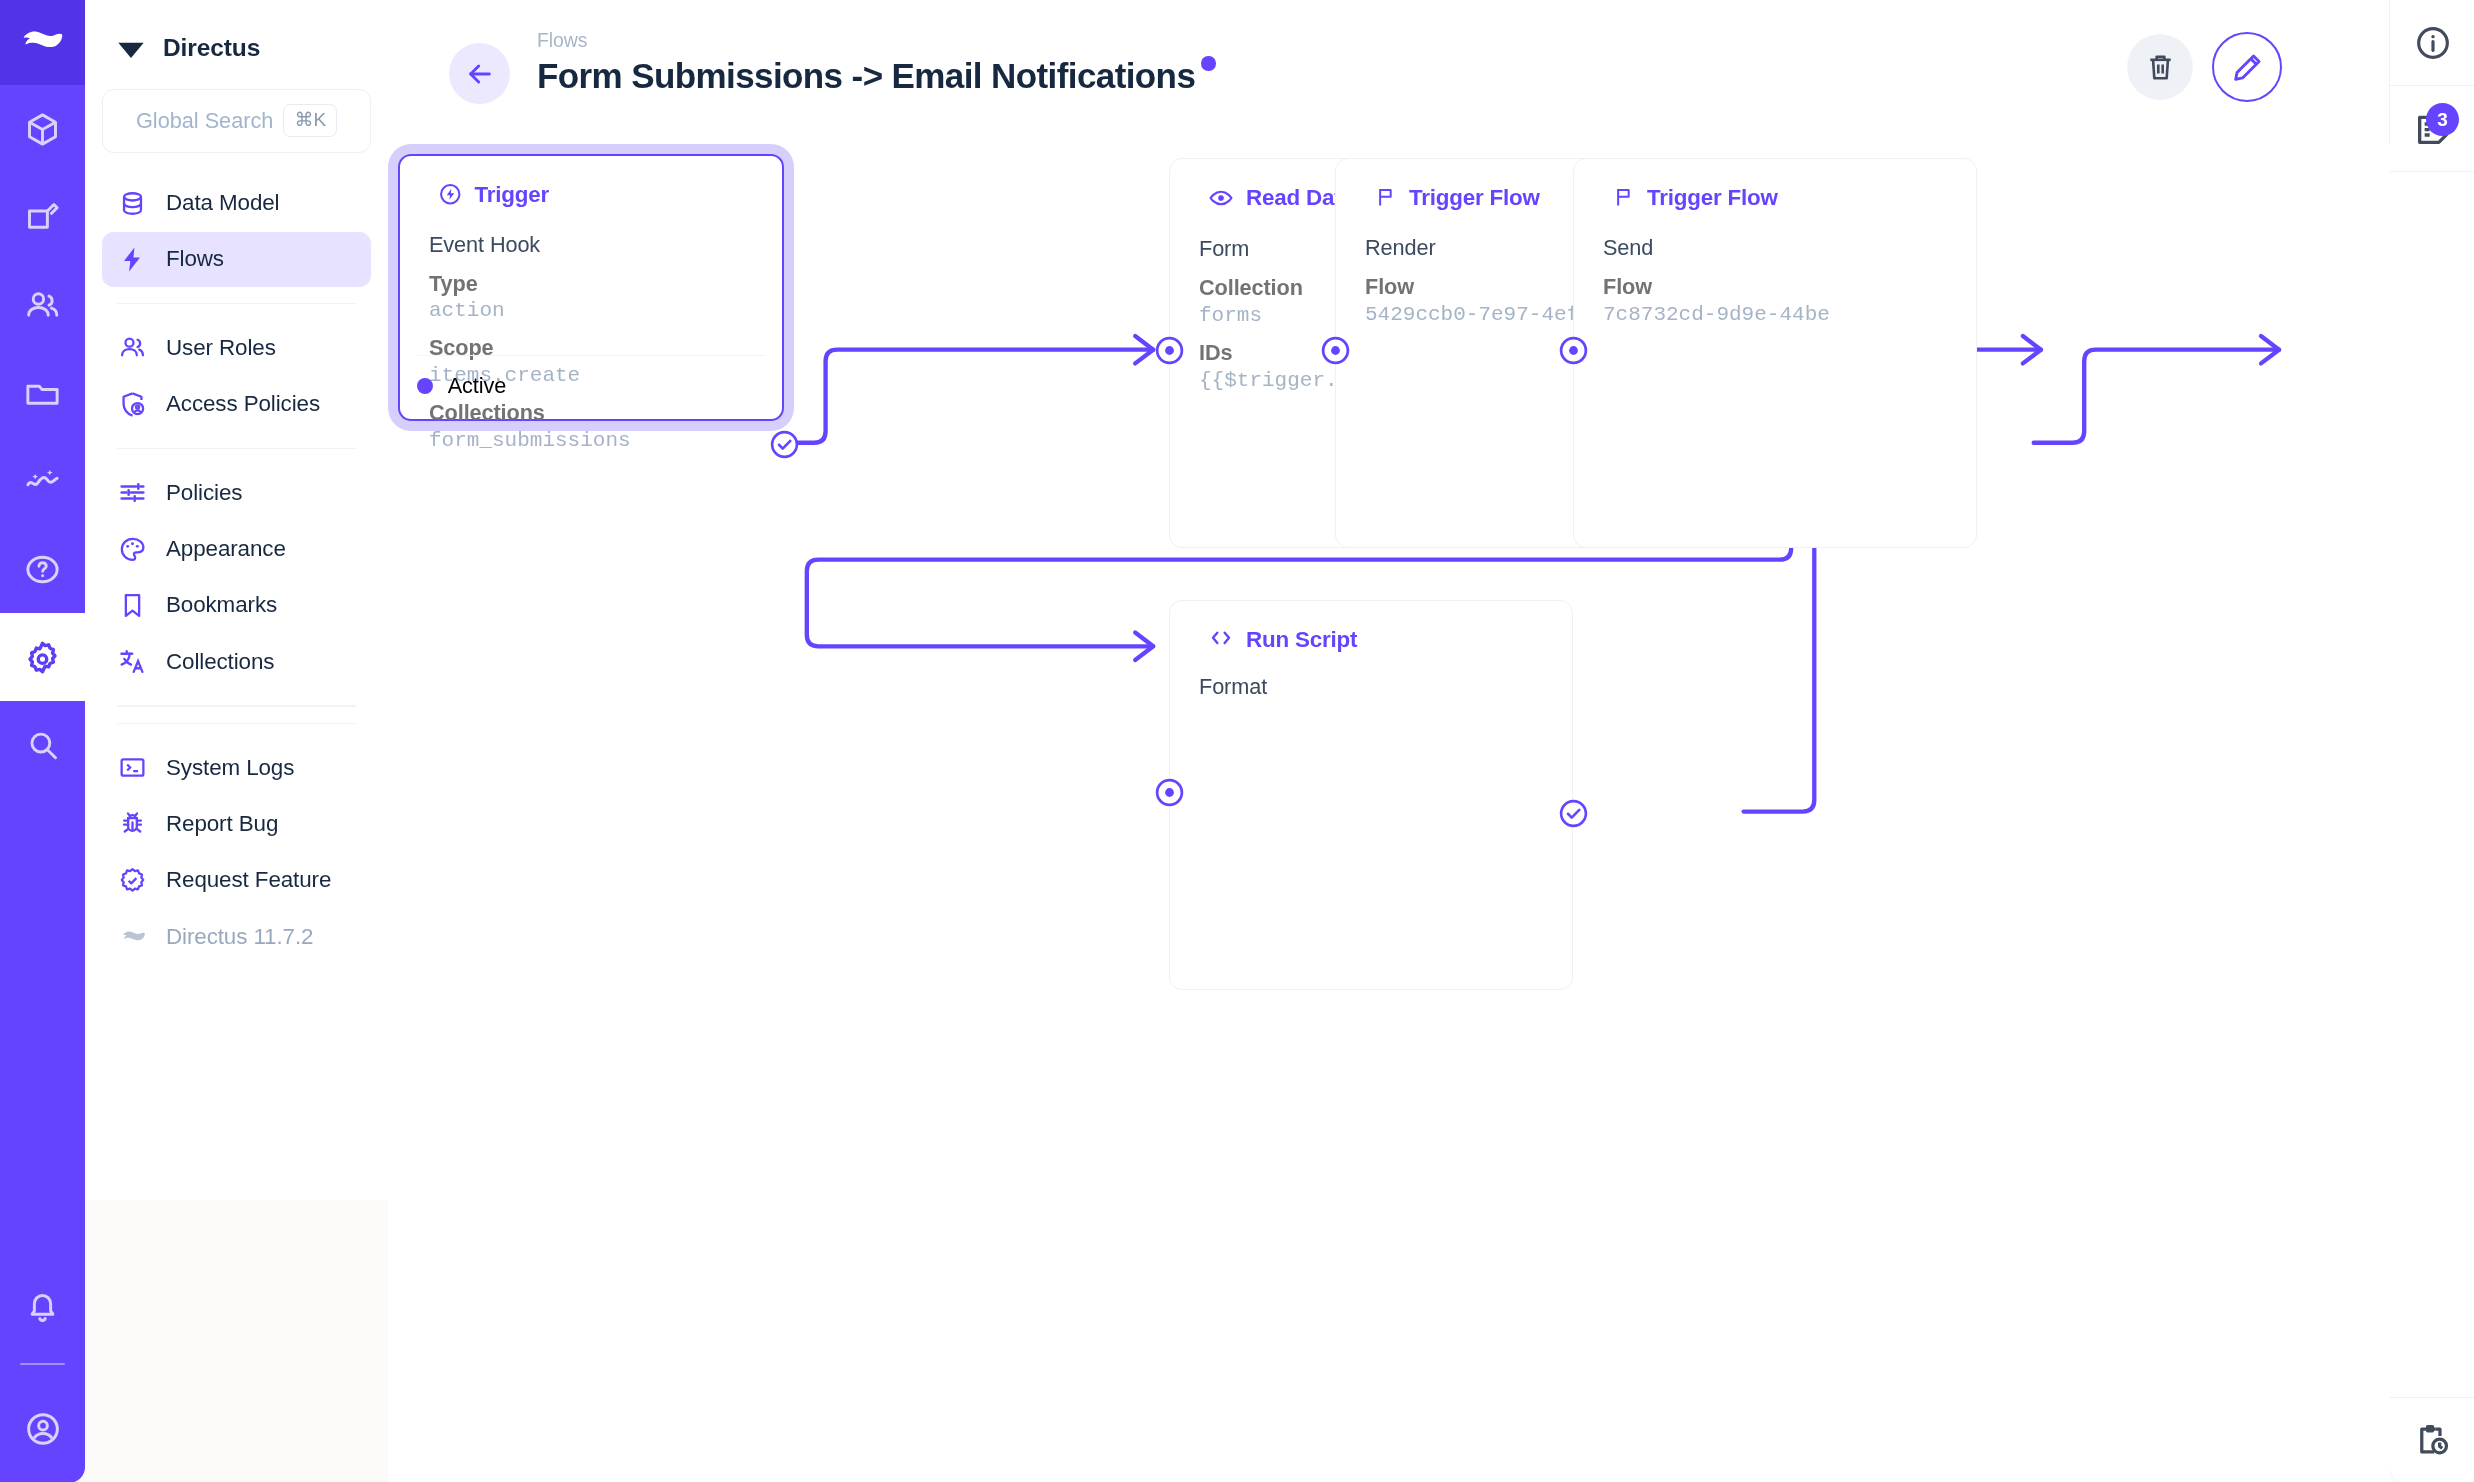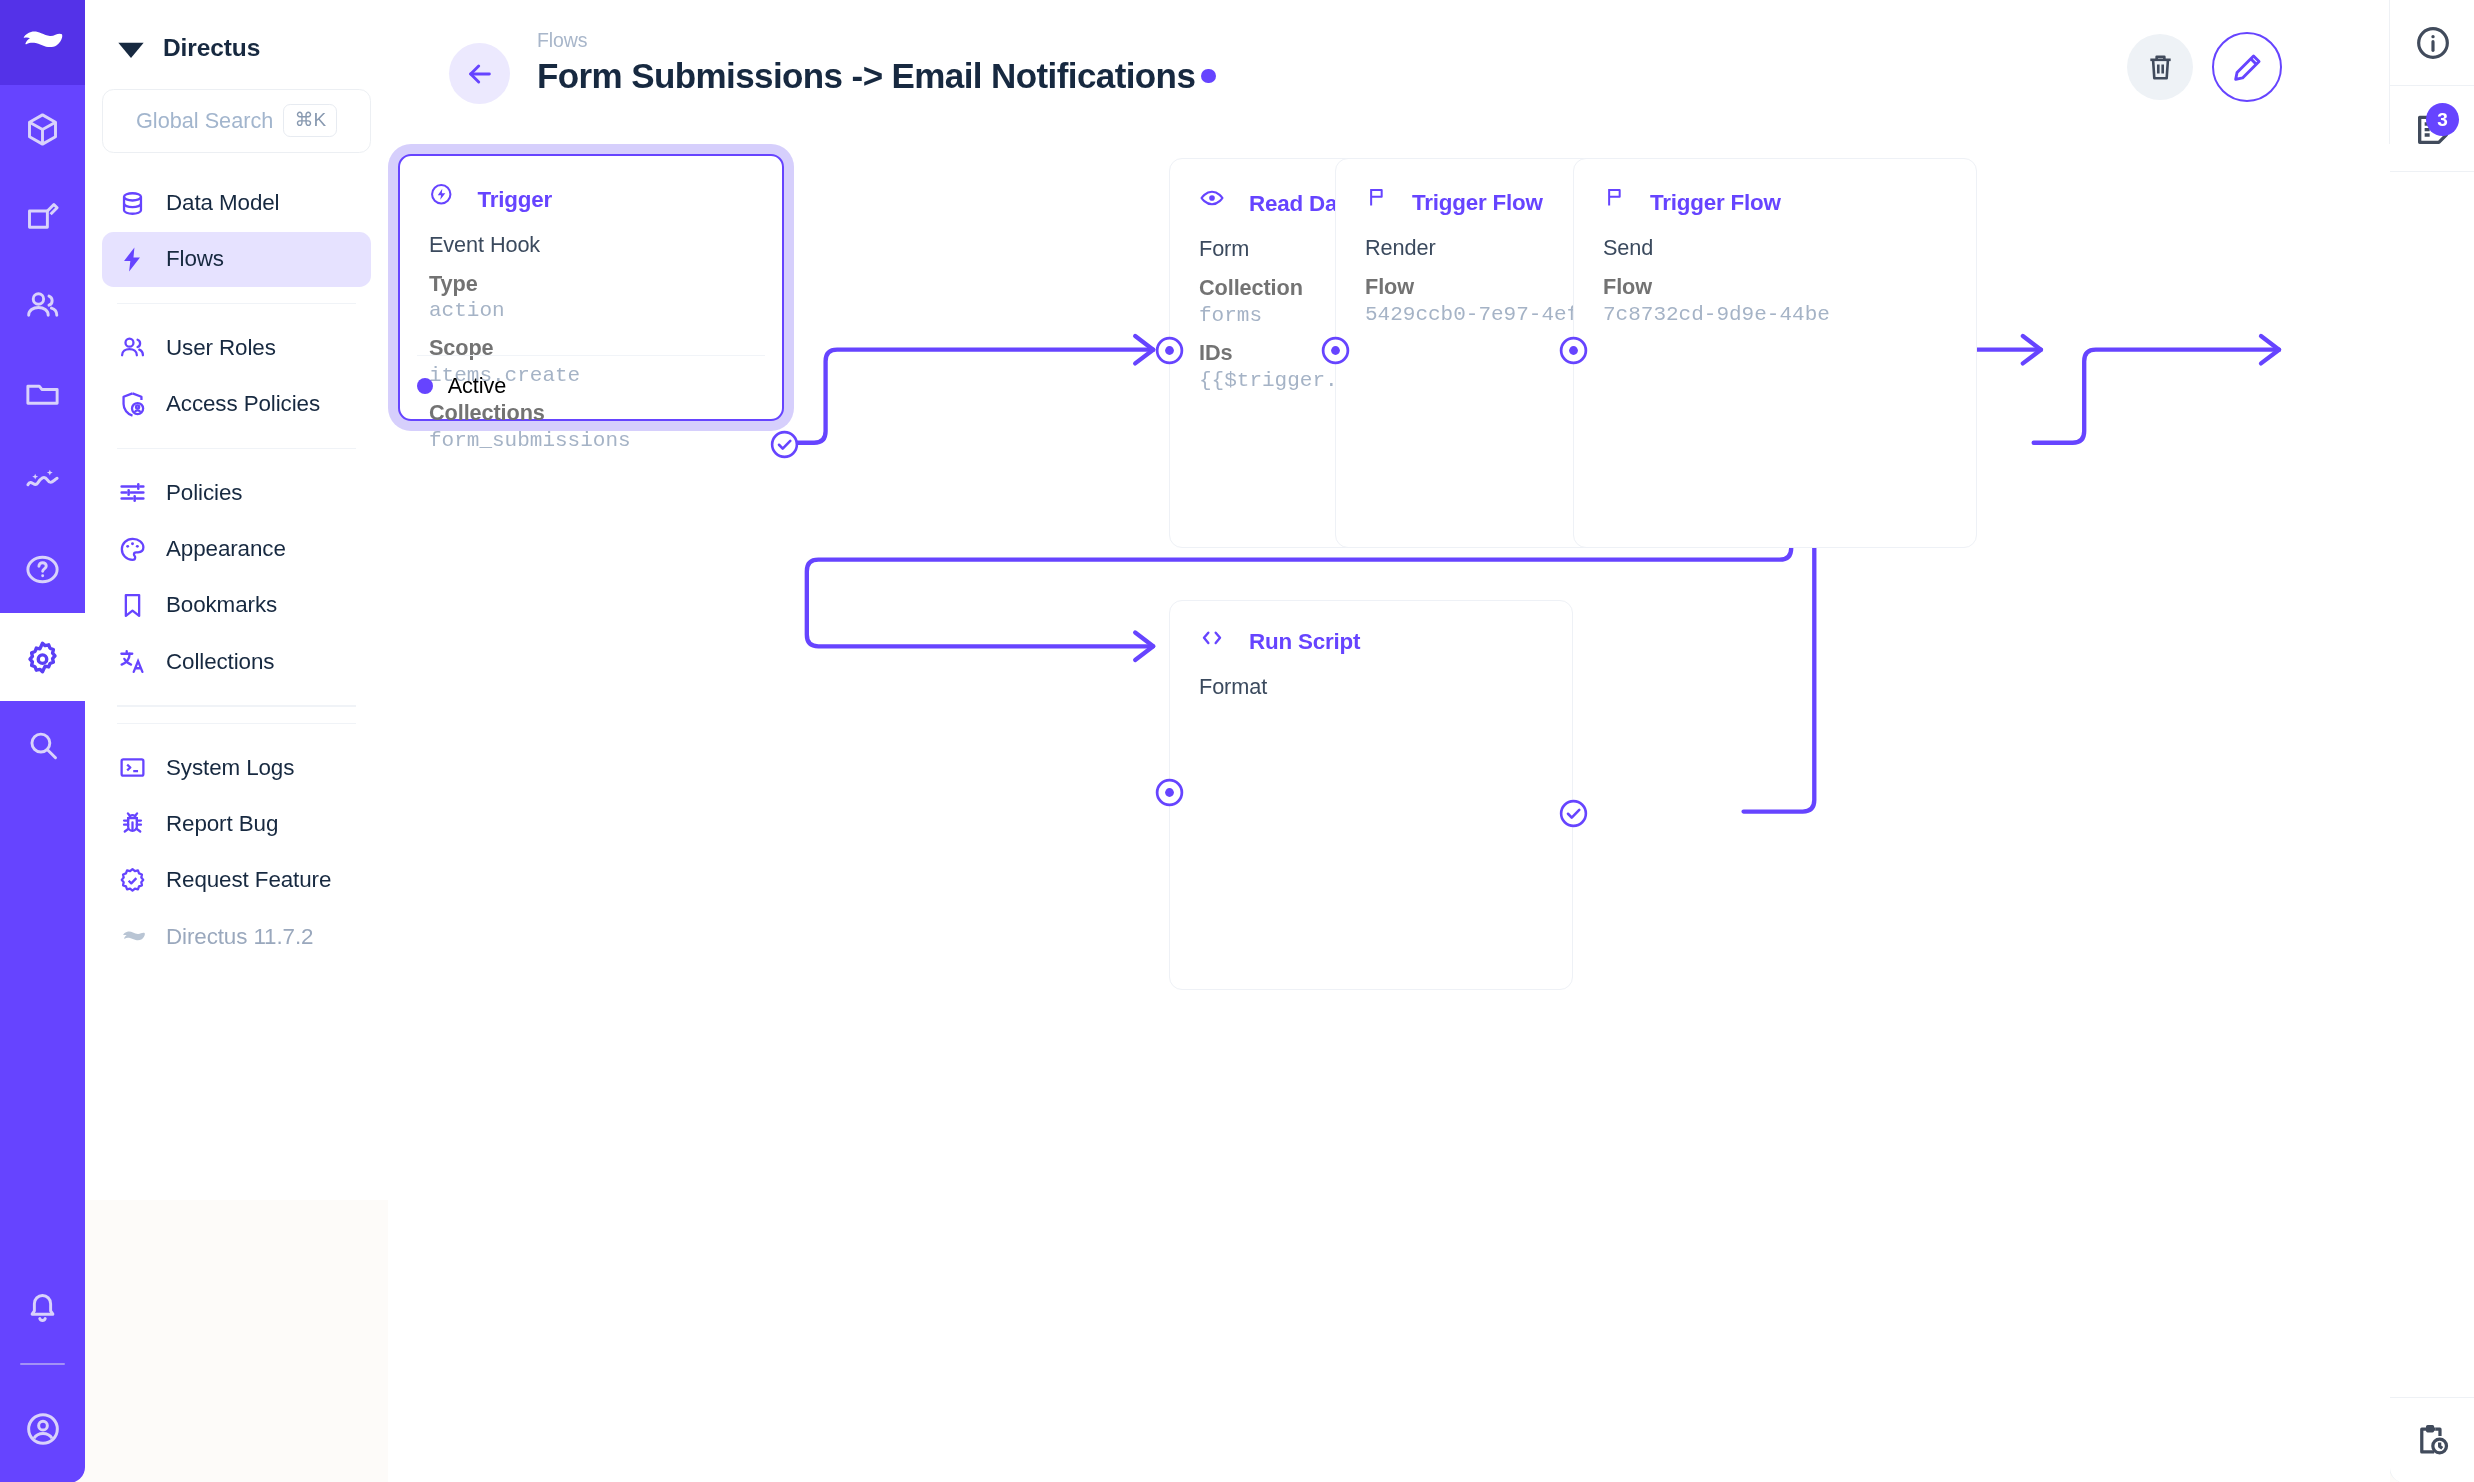--- a/index.html
+++ b/index.html
@@ -65,21 +65,21 @@
   
   .header{position:absolute;left:388px;top:0;right:85px;height:144px;background:#ffffff;
           border-bottom:0.7px solid #f0f4f9;}
   .back-btn{
     position:absolute;left:61px;top:43px;width:61px;height:61px;border-radius:50%;
     background:#ece9fe;display:flex;align-items:center;justify-content:center;cursor:pointer;
   }
   .titlewrap{position:absolute;left:149px;top:29px;}
   .breadcrumb{font-size:19.5px;color:#a8b6ca;margin-bottom:4.3px;letter-spacing:-0.1px;}
   .pagetitle{font-size:35px;font-weight:700;color:#172940;letter-spacing:-0.6px;
-             display:flex;align-items:center;gap:6px;white-space:nowrap;}
+             display:flex;gap:6px;white-space:nowrap;}
   .title-dot{width:14.4px;height:14.4px;border-radius:50%;background:#6644ff;display:inline-block;}
   .hdr-actions{position:absolute;right:108px;top:32px;display:flex;align-items:center;gap:19px;}
   .round-btn{
     width:66px;height:66px;border-radius:50%;display:flex;align-items:center;justify-content:center;
     cursor:pointer;
   }
   .round-btn.grey{background:#eef2f6;}
   .round-btn.outline{border:2.2px solid #6644ff;background:#ffffff;}
 
   
@@ -105,23 +105,23 @@
 
   .node{
     position:absolute;background:#ffffff;border:1.4px solid #eef1f6;border-radius:13px;
     box-sizing:border-box;
   }
   .node.trigger{
     border:2.9px solid #6644ff;
     box-shadow:0 0 0 10px #d6cffc;
   }
   .node-title{
-    display:flex;align-items:flex-end;gap:24px;
+    display:flex;align-items:flex-start;gap:12px;
     font-size:22.4px;font-weight:700;color:#6644ff;letter-spacing:-0.2px;
-    padding:26px 0 0 29px;
+    padding:26px 0 0 38px;
   }
   .node-sub{font-size:21.7px;color:#3b4a5e;padding:19px 0 0 29px;letter-spacing:-0.1px;}
   .kv{padding:13px 0 0 29px;}
   .kv-key{font-size:21.7px;font-weight:700;color:#737373;letter-spacing:-0.1px;}
   .kv-val{font-size:21px;color:#a5b3c6;font-family:"Liberation Mono", monospace;margin-top:2.9px;
           white-space:nowrap;overflow:hidden;}
   .node-footer{
     position:absolute;left:17.3px;right:17.3px;bottom:20px;border-top:1.4px solid #f1f4f8;
     padding-top:17.3px;display:flex;align-items:center;gap:14.4px;
   }

